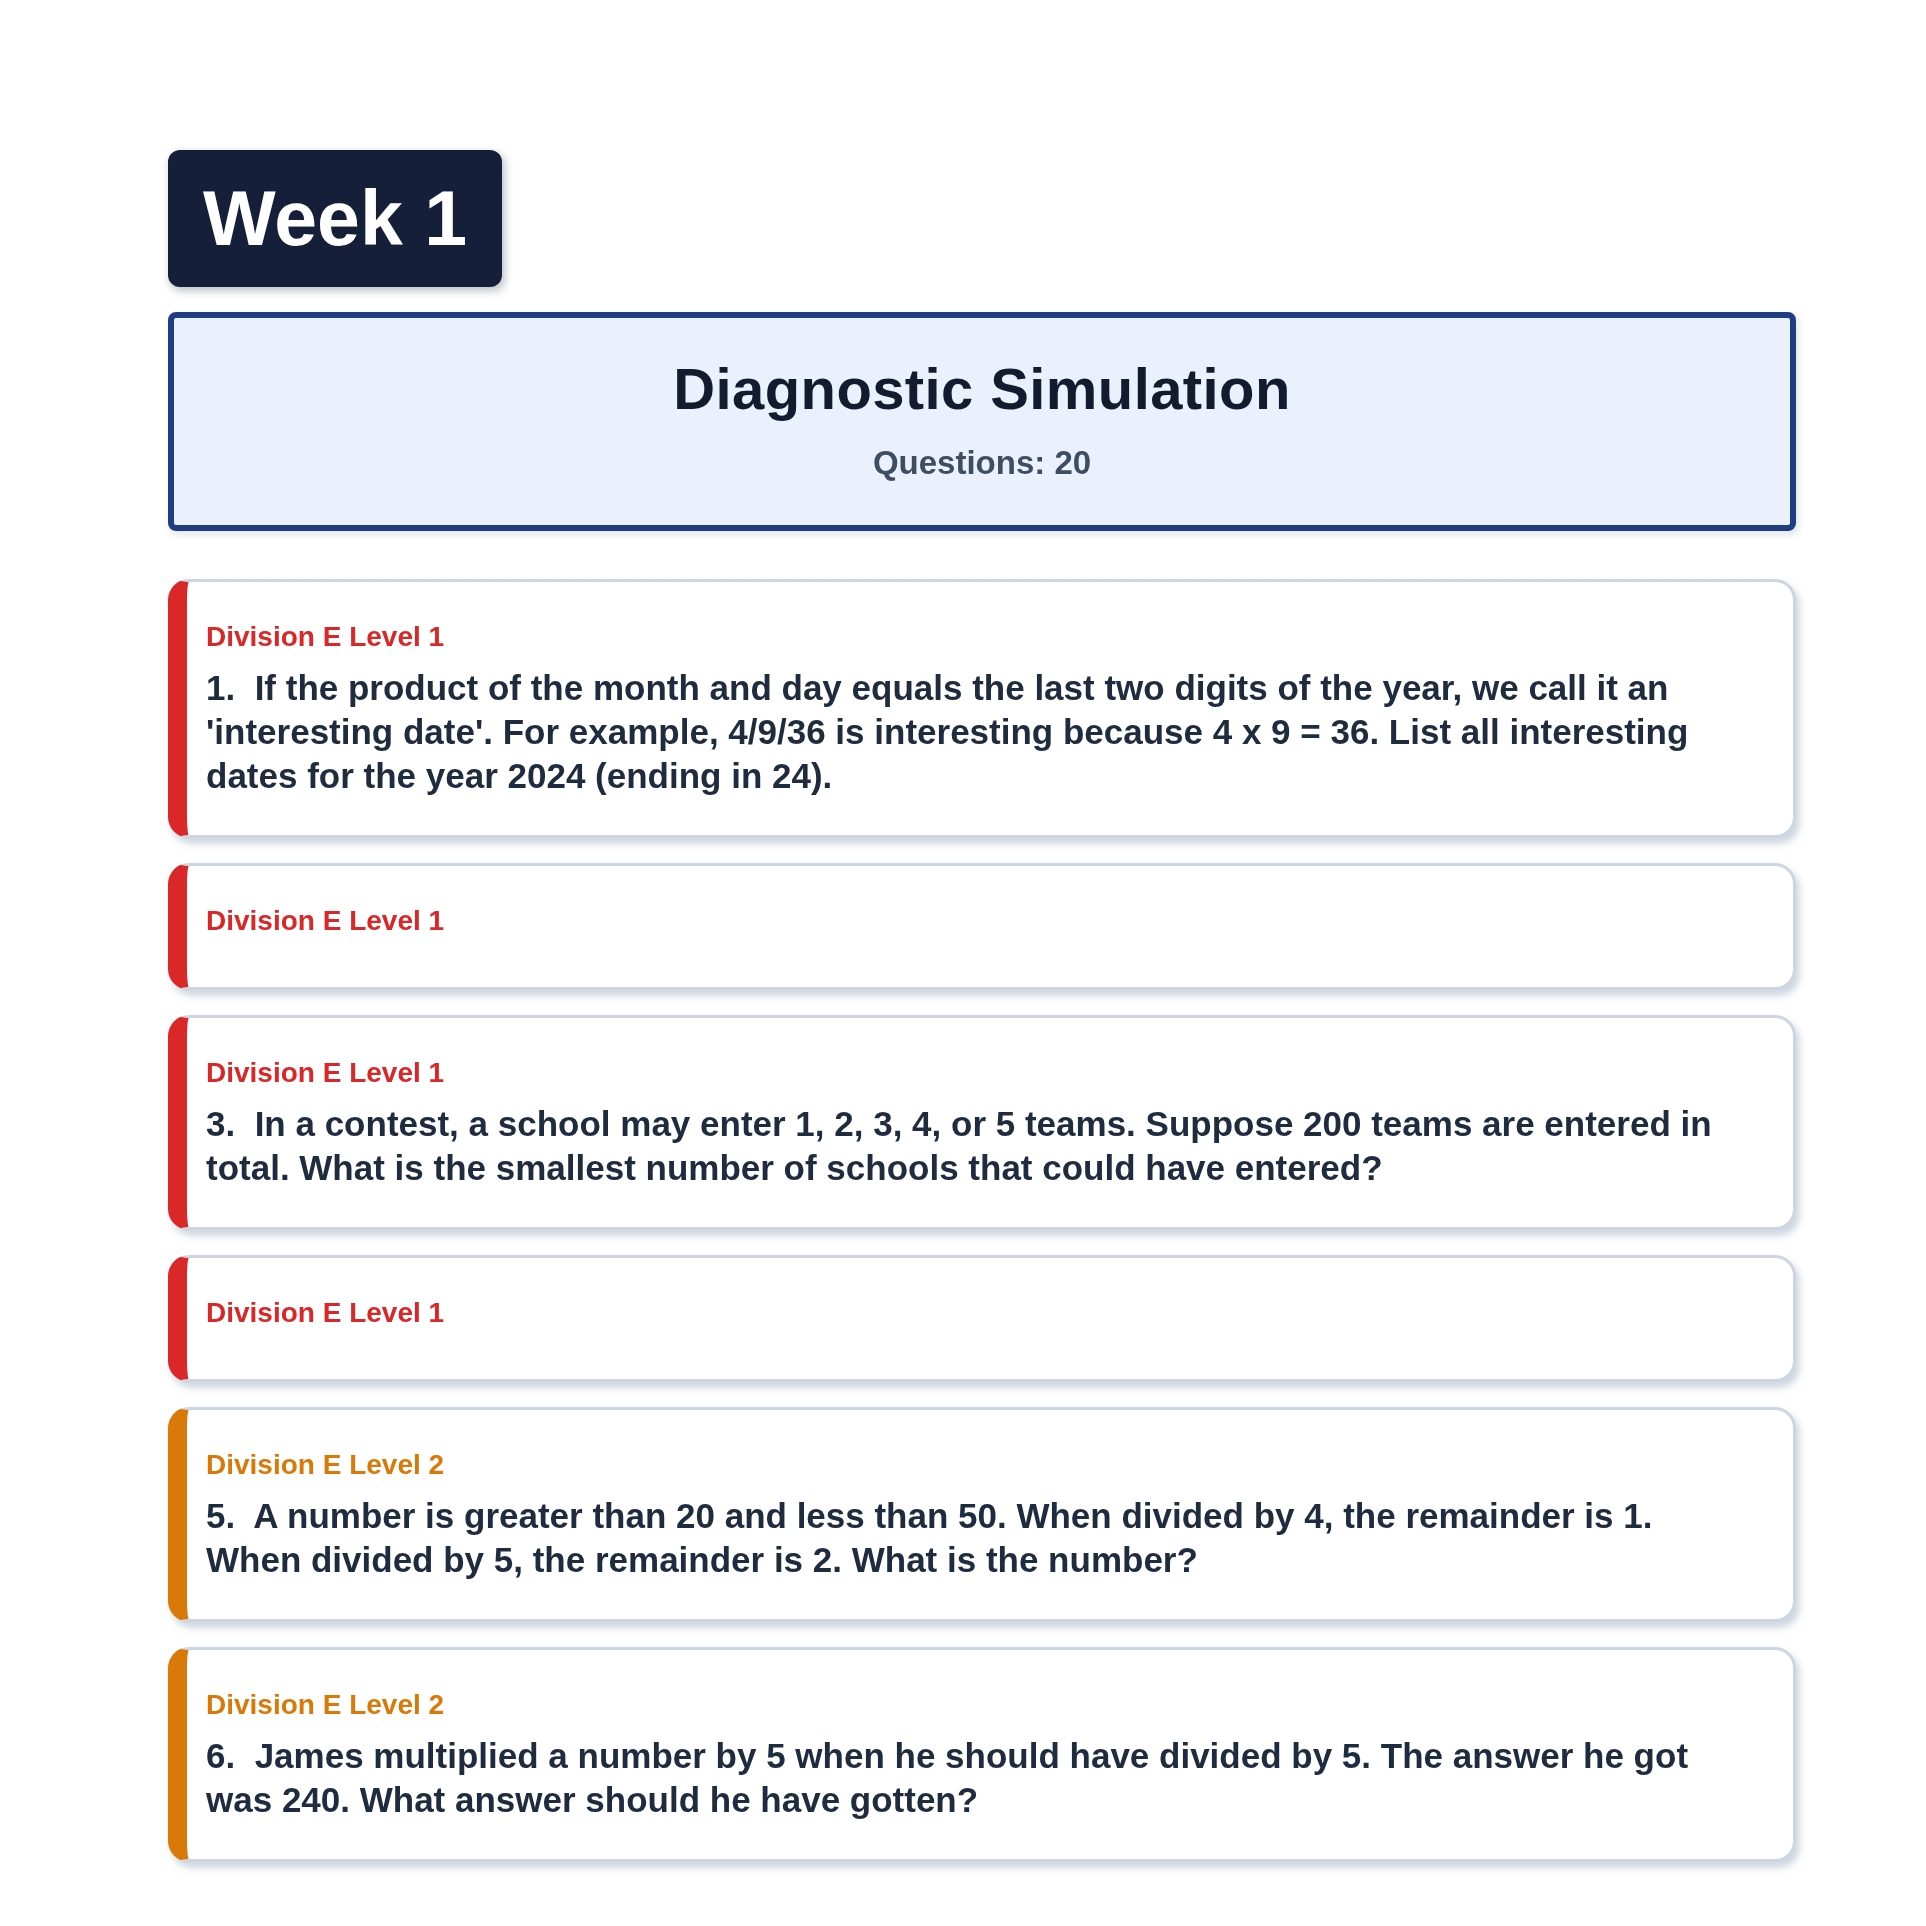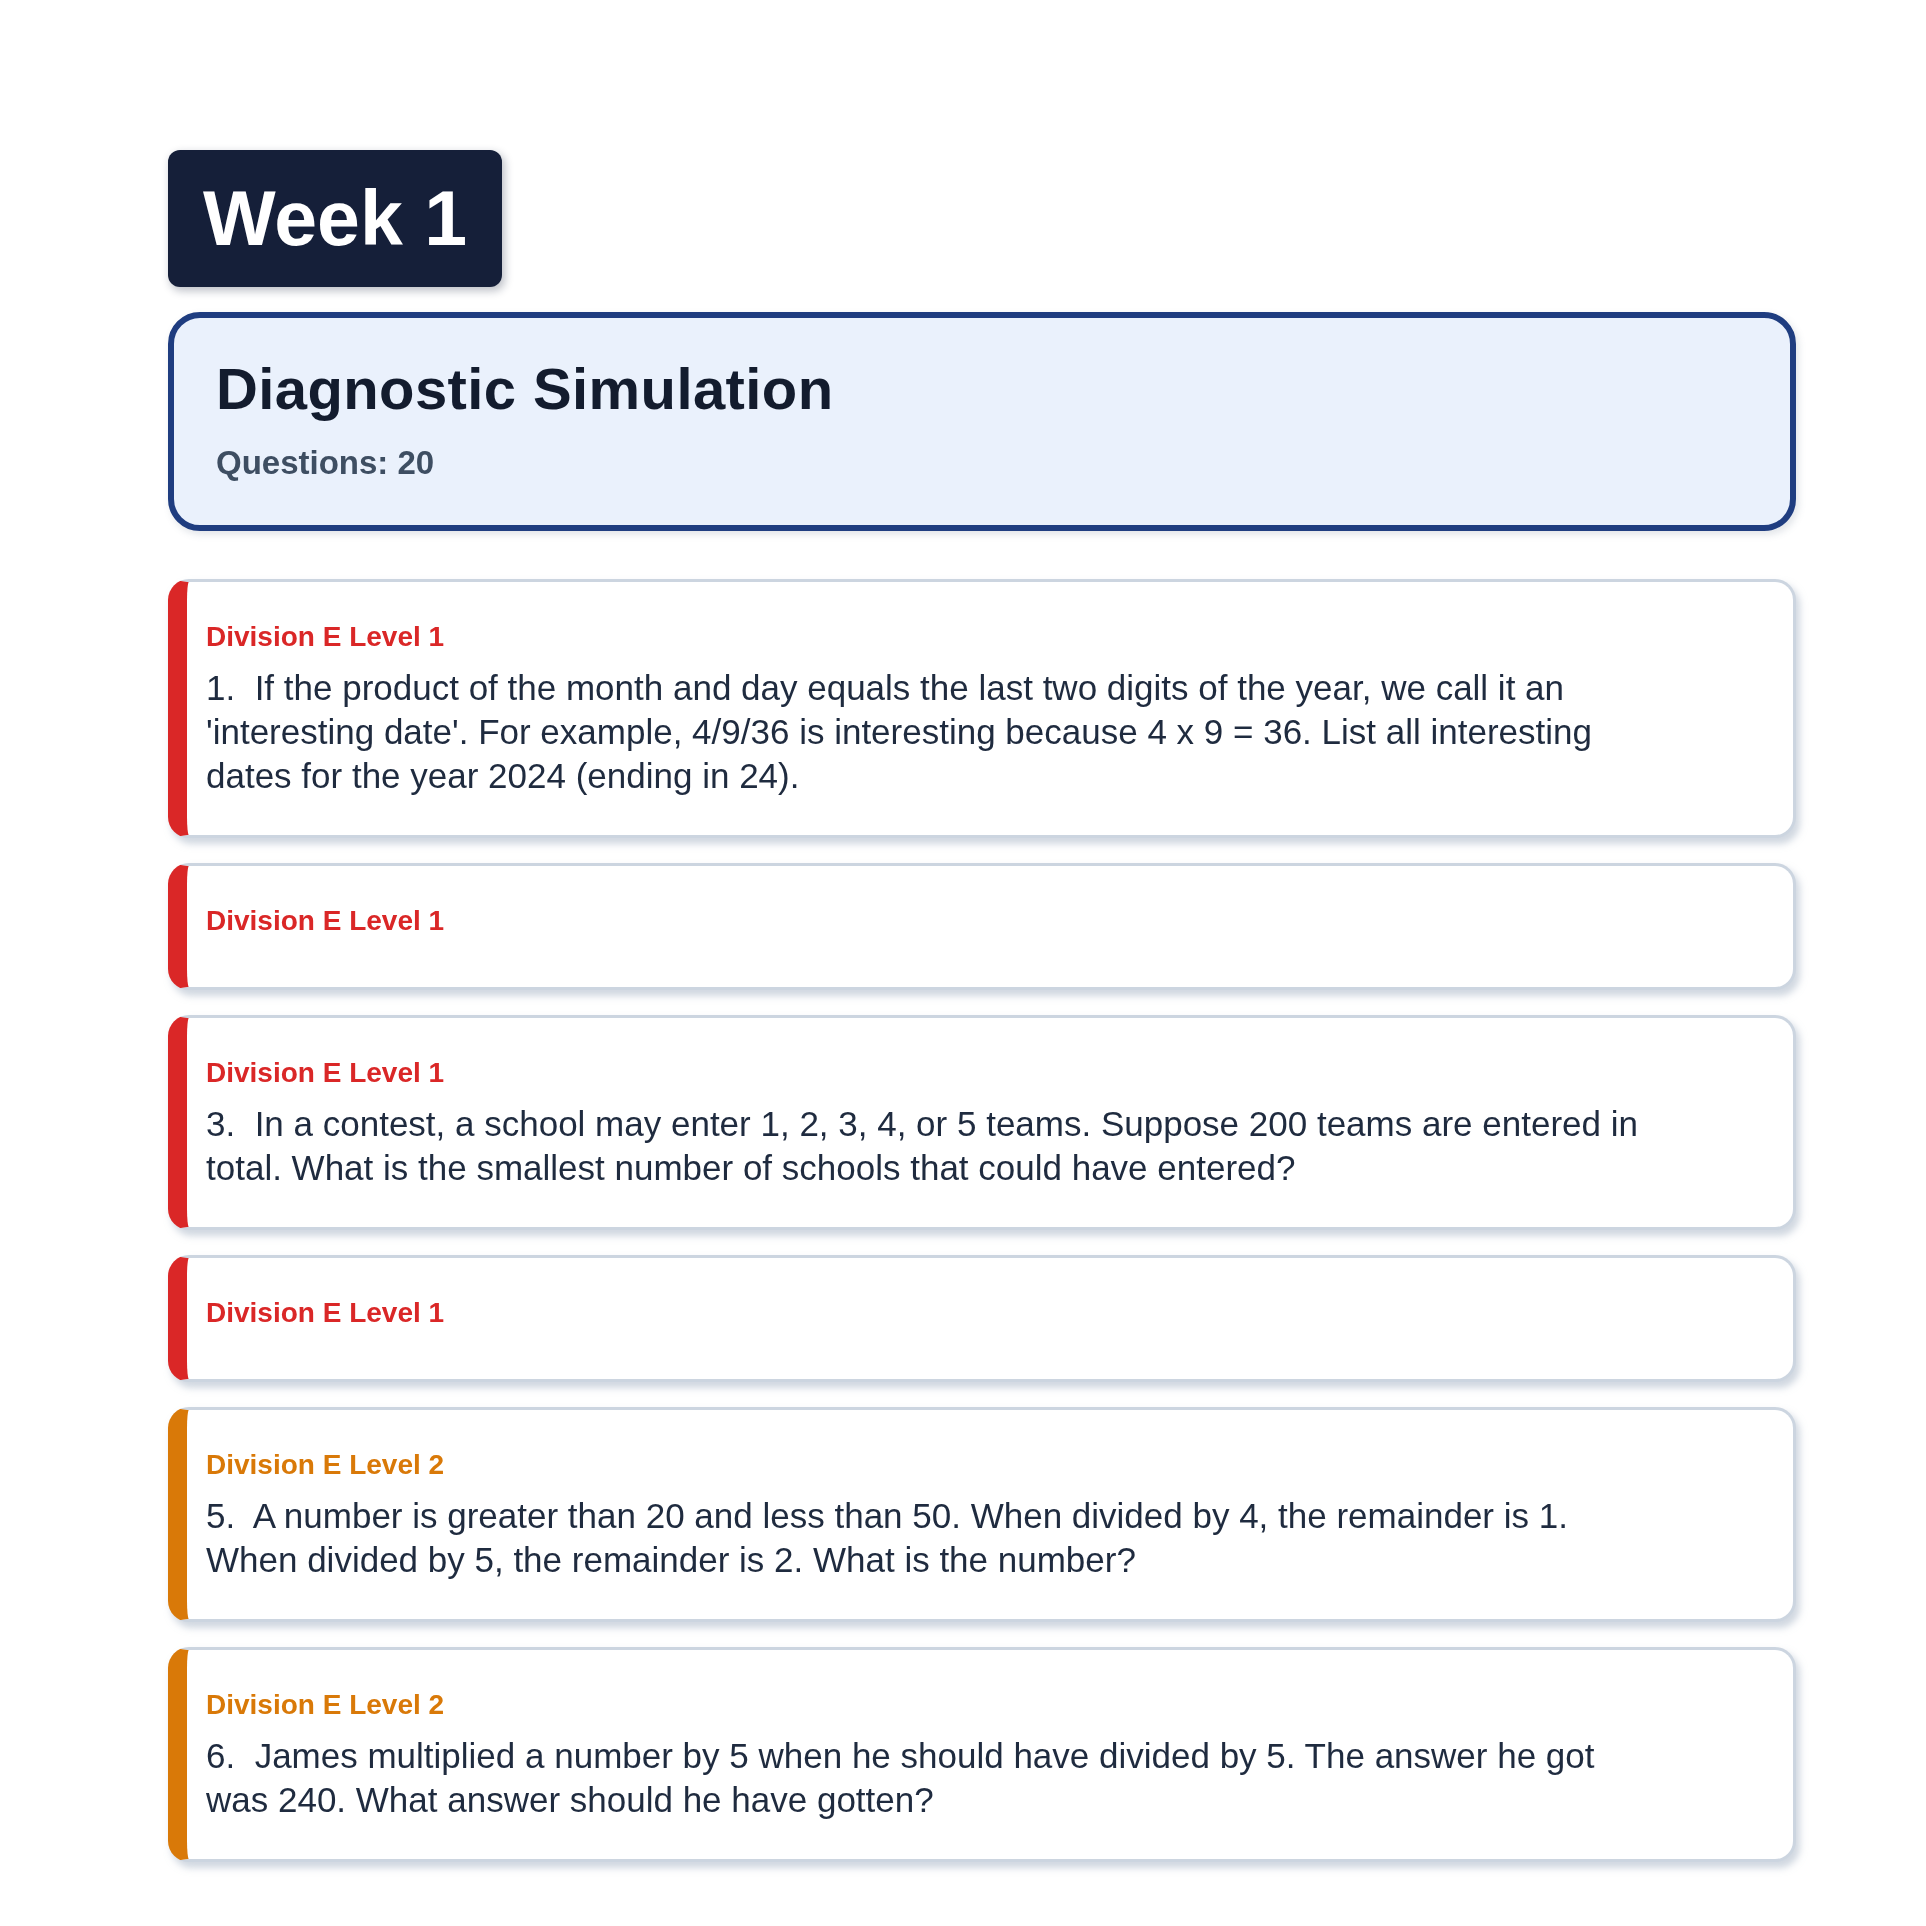--- a/index.html
+++ b/index.html
@@ -28,23 +28,24 @@
     padding: 30px 35px;
     border-radius: 12px;
     box-shadow: 2.3px 3.9px 8.5px rgba(21, 31, 57, 0.28);
   }
   .header-card {
     box-sizing: border-box;
     margin-top: 25px;
     margin-bottom: 48px;
     background: #eaf1fc;
     border: 6.2px solid #1f3d80;
-    border-radius: 32px;
+    border-radius: 8px;
     padding: 37px 42px 43px 42px;
     box-shadow: 2.3px 3.9px 7px rgba(100, 116, 139, 0.18);
+    text-align: center;
   }
   .header-title {
     margin: 0 0 22.3px 0;
     font-size: 58px;
     font-weight: bold;
     color: #131c2e;
     letter-spacing: 0.4px;
   }
   .header-sub {
     font-size: 33px;
@@ -64,21 +65,21 @@
   }
   .card-level {
     margin: 12px 0 13px 0;
     font-size: 28px;
     font-weight: bold;
     color: #da2727; 
   }
   .card-text {
     margin: 0;
     font-size: 35px;
-    font-weight: normal;
+    font-weight: bold;
     line-height: 44px;
     color: #1f2b3f;
     white-space: pre-wrap;
   }
 </style>
 </head>
 <body>
 
 <div class="page">
 

